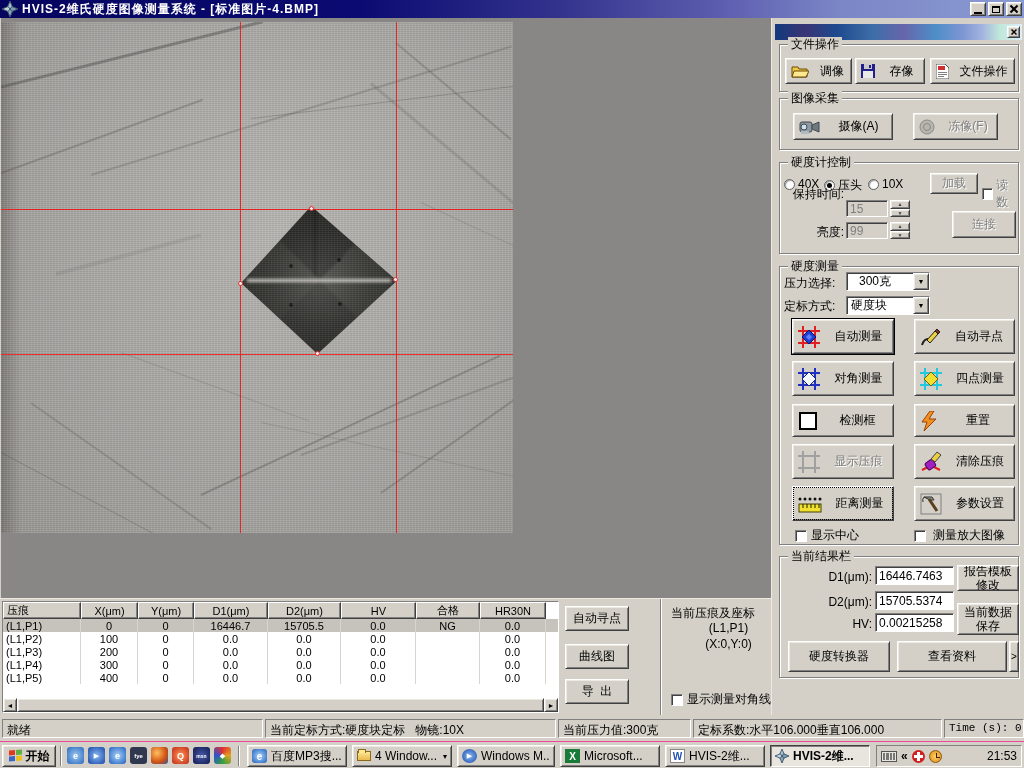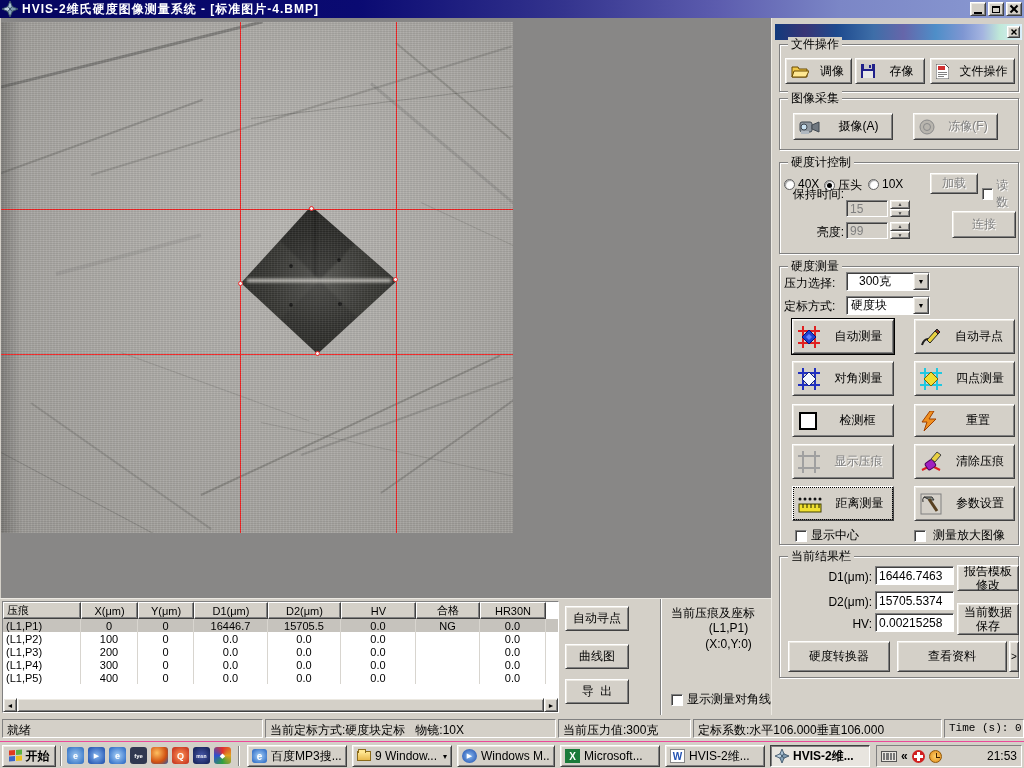--- a/index.html
+++ b/index.html
@@ -561,21 +561,21 @@
   <div class="vsep" style="left:238px"></div>
 
   <div class="btn raised task" style="left:247px;width:100px">
     <span class="ticon" style="background:radial-gradient(#a8d2f8,#2060c0);border-radius:3px;color:#fff">
         <span>e</span>
       </span>
     <span class="tl">百度MP3搜...</span>
   </div>
   <div class="btn raised task" style="left:352px;width:100px">
     <span class="folder"></span>
-    <span class="tl">9 Window...</span>
+    <span class="tl">4 Window...</span>
     <span style="font-size:8px;margin-left:auto">▾</span>
   </div>
   <div class="btn raised task" style="left:457px;width:98px">
     <span class="ticon" style="background:radial-gradient(#88b8f0,#1848a8);border-radius:50%;color:#fff;font-size:7px">
         <span>▶</span>
       </span>
     <span class="tl">Windows M...</span>
   </div>
   <div class="btn raised task" style="left:560px;width:100px">
     <span class="ticon" style="background:#1a7a3a;color:#fff">

